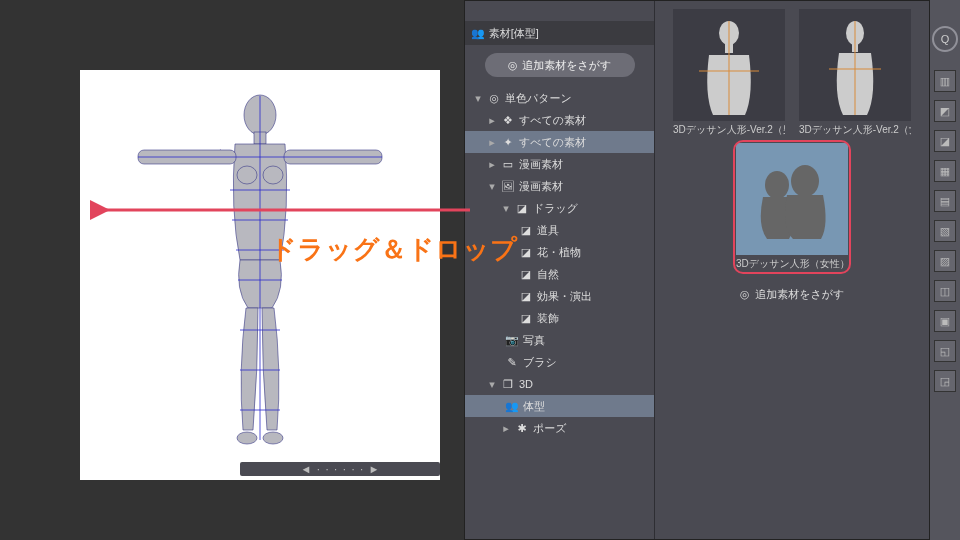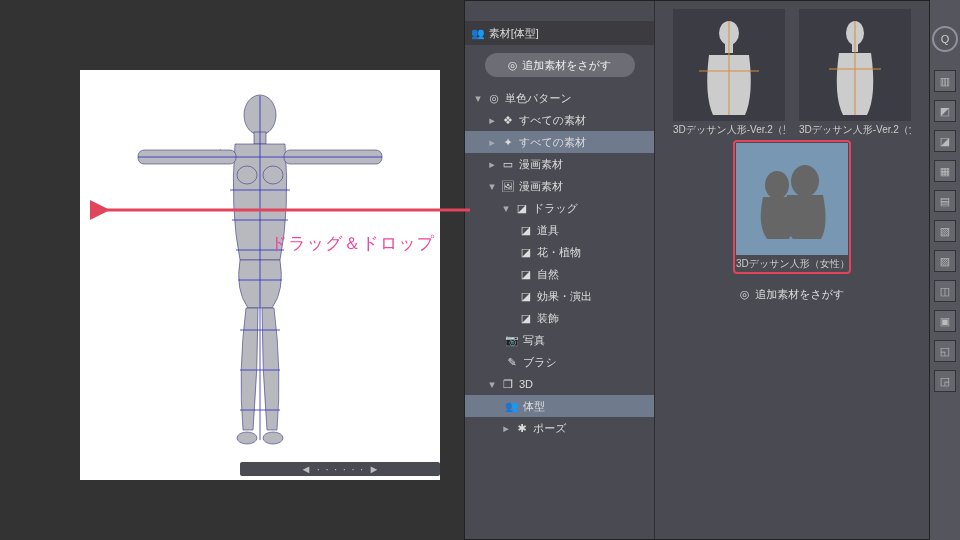--- a/index.html
+++ b/index.html
@@ -22,30 +22,30 @@
 .tree-item.depth1{padding-left:22px}
 .tree-item.depth2{padding-left:36px}
 .tree-item.depth3{padding-left:50px}
 .tree-item.sel{background:#6f7a8c}
 #grid{flex:1;padding:8px 4px;display:flex;flex-direction:column;align-items:center;overflow:hidden}
 .thumb-row{display:flex;gap:14px;margin-bottom:6px}
 .thumb{width:112px;display:flex;flex-direction:column;align-items:center}
 .thumb .img{width:112px;height:112px;background:#3c3c44;display:flex;align-items:center;justify-content:center}
 .thumb .cap{font-size:10px;color:#ccc;text-align:center;margin-top:2px;white-space:nowrap;overflow:hidden;text-overflow:clip;width:112px}
 .thumb.sel .img{background:#7897b3}
-.thumb.sel{outline:2px solid #e2445c;outline-offset:1px;border-radius:1px}
+.thumb.sel{outline:2px solid #e2445c;outline-offset:1px;border-radius:7px}
 .folder-note{font-size:11px;color:#ccc;margin:14px 0}
 .find-bottom{height:22px;display:flex;align-items:center;gap:6px;color:#ddd;margin-top:6px}
 
 #strip-r{position:absolute;right:0;top:0;width:30px;height:540px;background:#55555d;display:flex;flex-direction:column;align-items:center;padding-top:26px;gap:8px}
 #strip-r .sq{width:22px;height:22px;background:#66666e;border:1px solid #333;display:flex;align-items:center;justify-content:center;color:#bbb}
 #strip-r .big{width:26px;height:26px;border-radius:13px;border:2px solid #919199;margin-bottom:10px;display:flex;align-items:center;justify-content:center}
 
 #arrow{position:absolute;left:90px;top:192px;pointer-events:none}
-#dd-text{position:absolute;left:270px;top:232px;color:#ec4899;font-size:17px;font-weight:400;letter-spacing:1px}
+#dd-text{position:absolute;left:270px;top:232px;color:#f97316;font-size:26px;font-weight:700;letter-spacing:1px}
 
 .fig-body{fill:#b8b8bf;stroke:#3a3a88;stroke-width:0.6}
 .bust{fill:#666;}
 
 svg{display:block}
 </style>
 </head>
 <body>
 
 <div id="canvas-area">

